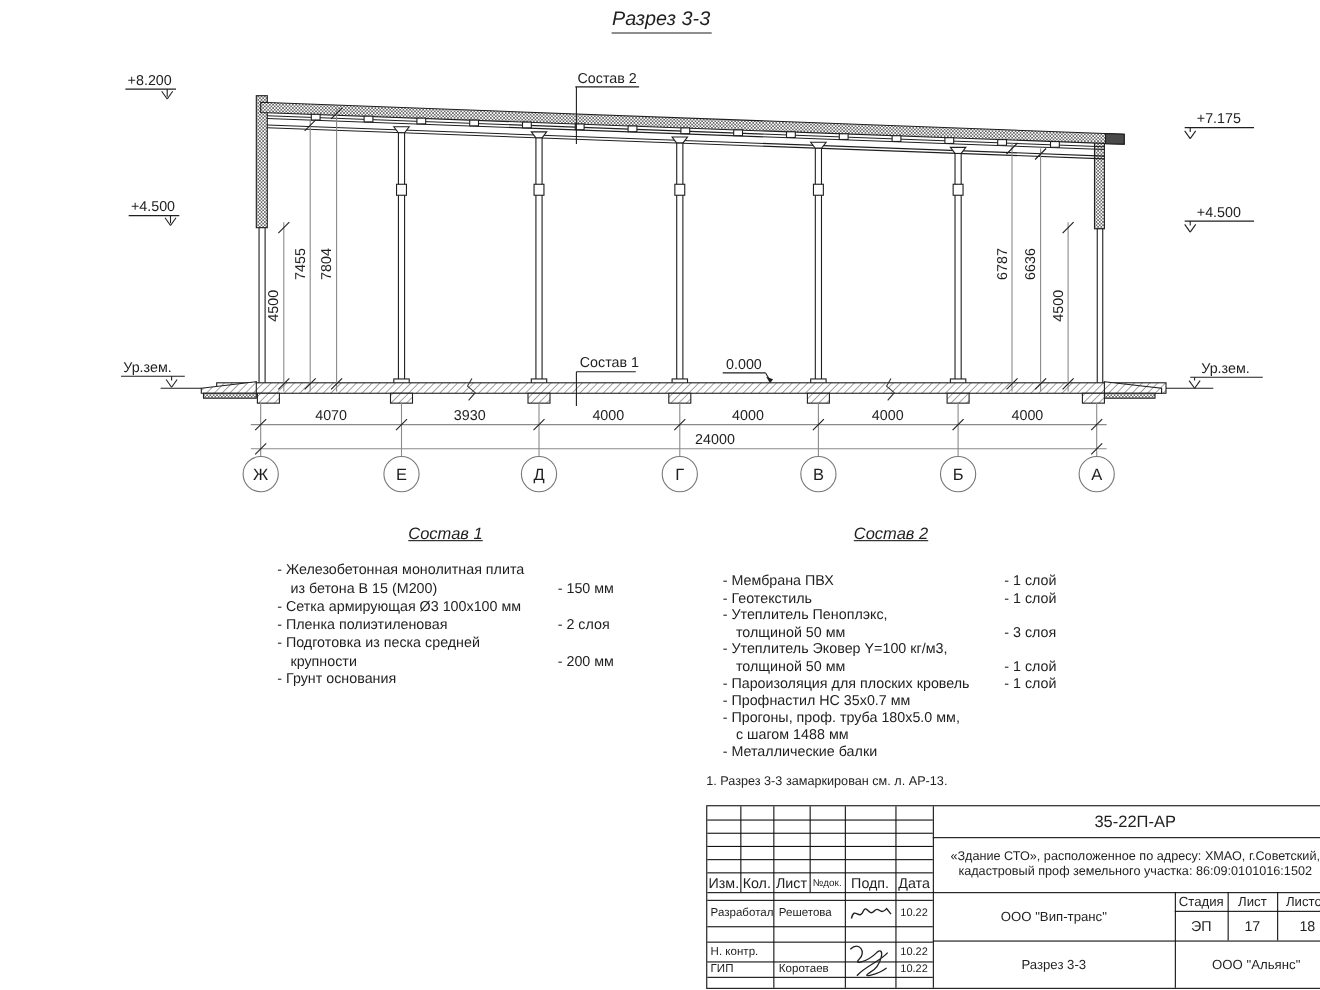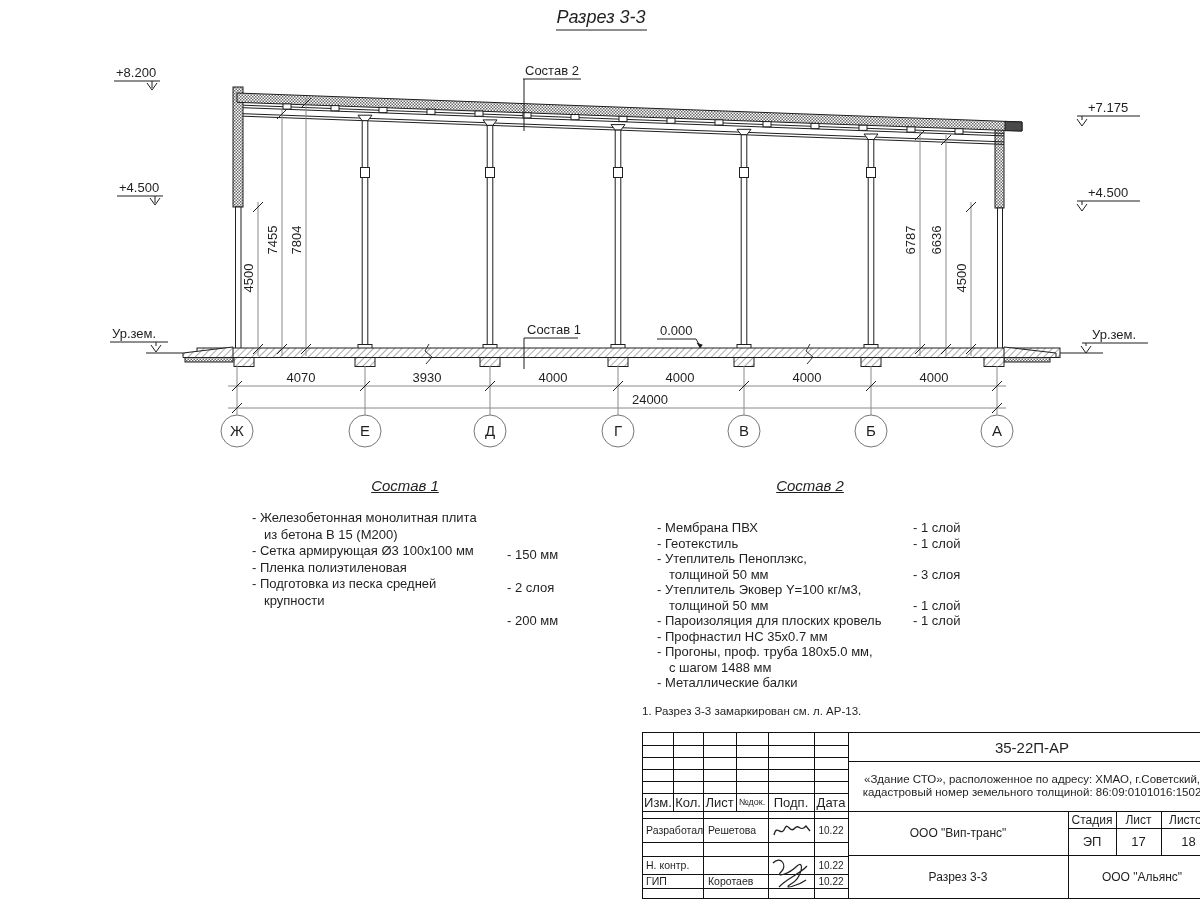--- a/index.html
+++ b/index.html
@@ -10,21 +10,21 @@
   .marktxt{font-size:13px;}
   .axistxt{font-size:15px;}
   .sheettitle{font-size:18px;font-style:italic;}
   
   .list{position:absolute;width:330px;font-size:13px;}
   .list .ltitle{font-size:15px;font-style:italic;text-decoration:underline;text-align:center;margin-bottom:16px;}
   .list .ln{position:relative;padding-left:12px;}
   #s1 .ln{line-height:16.5px;}
   #s2 .ln{line-height:15.5px;}
   .list .ln.cont{padding-left:24px;}
-  #s1 .v{position:absolute;left:267px;top:0;margin-top:20px;}
+  #s1 .v{position:absolute;left:267px;top:0;}
   #s2 .v{position:absolute;left:268px;top:0;}
   #note{position:absolute;left:642px;top:705px;font-size:11.5px;}
   
   #tb{position:absolute;left:642px;top:732px;width:573px;height:165px;border:1.6px solid #111;}
   #tb .vl{position:absolute;width:1px;background:#111;}
   #tb .hl{position:absolute;height:1px;background:#111;}
   #tb .cell{position:absolute;display:flex;align-items:center;justify-content:center;text-align:center;overflow:hidden;}
   #tb .lft{justify-content:flex-start;text-align:left;padding-left:3px;}
   .f9{font-size:9px;} .f10{font-size:10px;} .f105{font-size:10.5px;}
   .f115{font-size:11.5px;line-height:13px;} .f12{font-size:12px;} .f13{font-size:13px;} .f15{font-size:15px;}
@@ -279,20 +279,21 @@
 
   
   <div class="list" id="s1" style="left:240px;top:477px;">
     <div class="ltitle">Состав 1</div>
     <div class="ln"><span>- Железобетонная  монолитная плита</span><span class="v"></span></div>
     <div class="ln cont"><span>из бетона В 15 (М200)</span><span class="v">- 150 мм</span></div>
     <div class="ln"><span>- Сетка армирующая Ø3 100х100 мм</span><span class="v"></span></div>
     <div class="ln"><span>- Пленка полиэтиленовая</span><span class="v">-  2 слоя</span></div>
     <div class="ln"><span>- Подготовка из песка средней</span><span class="v"></span></div>
     <div class="ln cont"><span>крупности</span><span class="v">- 200 мм</span></div>
+    <div class="ln"><span>- Грунт основания</span><span class="v"></span></div>
   </div>
 
   
   <div class="list" id="s2" style="left:645px;top:477px;">
     <div class="ltitle" style="margin-bottom:26px;">Состав 2</div>
     <div class="ln"><span>- Мембрана ПВХ</span><span class="v">- 1 слой</span></div>
     <div class="ln"><span>- Геотекстиль</span><span class="v">- 1 слой</span></div>
     <div class="ln"><span>- Утеплитель Пеноплэкс,</span><span class="v"></span></div>
     <div class="ln cont"><span>толщиной 50 мм</span><span class="v">- 3 слоя</span></div>
     <div class="ln"><span>- Утеплитель Эковер Y=100 кг/м3,</span><span class="v"></span></div>
@@ -355,21 +356,21 @@
     <svg style="left:127px;top:86px;" width="43" height="22">
       <path d="M4,16 C7,4 11,19 15,9 C18,3 20,15 25,9 C29,4 30,14 36,7 L40,12" stroke="#222" fill="none" stroke-width="1.3"></path>
     </svg>
     <svg style="left:124px;top:120px;" width="46" height="44">
       <path d="M6,10 C14,2 21,13 14,19 C8,25 22,21 30,13 C38,6 35,25 24,31 C14,37 31,33 39,27 M12,34 C20,25 33,21 40,13" stroke="#222" fill="none" stroke-width="1.2"></path>
     </svg>
 
     <div class="cell f15" style="left:205px;top:0;width:368px;height:28px;">35-22П-АР</div>
     <div class="cell" style="left:205px;top:28px;width:368px;height:50px;flex-direction:column;justify-content:center;">
       <div class="f115">«Здание СТО», расположенное по адресу: ХМАО, г.Советский,</div>
-      <div class="f115">кадастровый номер земельного толщиной: 86:09:0101016:1502</div>
+      <div class="f115">кадастровый проф земельного участка: 86:09:0101016:1502</div>
     </div>
     <div class="cell f12" style="left:205px;top:78px;width:220px;height:44px;">ООО "Вип-транс"</div>
     <div class="cell f12" style="left:425px;top:78px;width:48px;height:17px;text-align:center;">Стадия</div>
     <div class="cell f12" style="left:473px;top:78px;width:45px;height:17px;">Лист</div>
     <div class="cell f12" style="left:518px;top:78px;width:55px;height:17px;">Листов</div>
     <div class="cell f13" style="left:425px;top:95px;width:48px;height:27px;">ЭП</div>
     <div class="cell f13" style="left:473px;top:95px;width:45px;height:27px;">17</div>
     <div class="cell f13" style="left:518px;top:95px;width:55px;height:27px;">18</div>
     <div class="cell f12" style="left:205px;top:122px;width:220px;height:43px;">Разрез 3-3</div>
     <div class="cell f12" style="left:425px;top:122px;width:148px;height:43px;">ООО "Альянс"</div>

